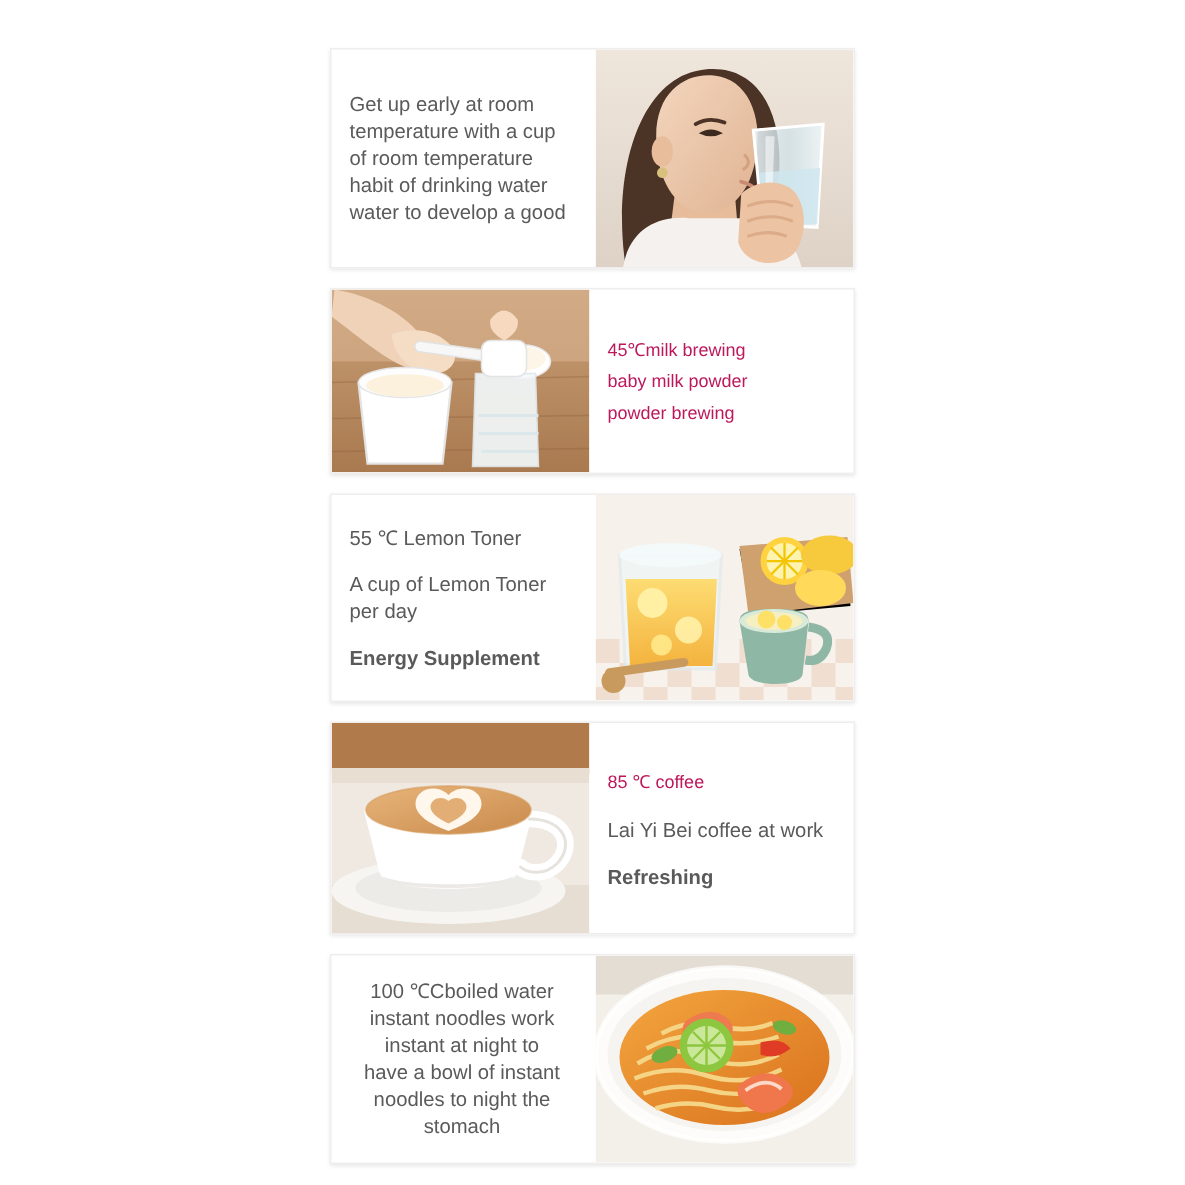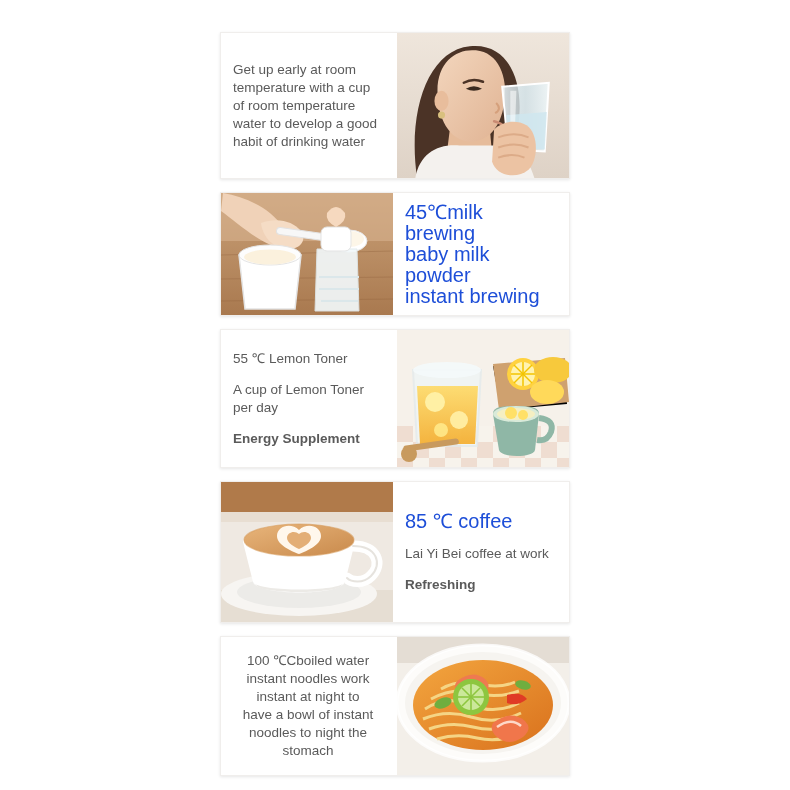--- a/index.html
+++ b/index.html
@@ -48,23 +48,23 @@
     display: flex;
     flex-direction: column;
     justify-content: center;
   }
   .card-text .line {
     font-size: 13.5px;
     line-height: 18px;
     color: #5a5a5a;
   }
   .card-text .line.big {
-    font-size: 20px;
+    font-size: 12px;
     line-height: 21px;
-    color: #1d4ed8;
+    color: #be185d;
   }
   .card-text .spaced {
     margin-bottom: 13px;
   }
   .card-text .spaced:last-child {
     margin-bottom: 0;
     font-weight: bold;
   }
   .card-img {
     flex: 1 1 auto;
@@ -89,22 +89,22 @@
 <body>
 
 <div id="page">
   <div class="cards">
 
     <div class="card c1">
       <div class="card-text">
         <div class="line">Get up early at room</div>
         <div class="line">temperature with a cup</div>
         <div class="line">of room temperature</div>
+        <div class="line">habit of drinking water</div>
         <div class="line">water to develop a good</div>
-        <div class="line">habit of drinking water</div>
       </div>
       <div class="card-img">
         <svg viewBox="0 0 170 145" preserveAspectRatio="xMidYMid slice">
           <defs>
             <linearGradient id="bg1" x1="0" y1="0" x2="0" y2="1">
               <stop offset="0%" stop-color="#efe6dc"></stop>
               <stop offset="100%" stop-color="#ded2c6"></stop>
             </linearGradient>
             <linearGradient id="skin1" x1="0" y1="0" x2="1" y2="1">
               <stop offset="0%" stop-color="#f3d6bd"></stop>
@@ -145,21 +145,21 @@
           <path d="M100 114 q16 -6 30 0" stroke="#dcab88" stroke-width="2" fill="none"></path>
           <path d="M100 124 q14 -5 26 0" stroke="#dcab88" stroke-width="2" fill="none"></path>
         </svg>
       </div>
     </div>
 
     <div class="card c2 reverse">
       <div class="card-text">
         <div class="line big">45℃milk brewing</div>
         <div class="line big">baby milk powder</div>
-        <div class="line big">instant brewing</div>
+        <div class="line big">powder brewing</div>
       </div>
       <div class="card-img">
         <svg viewBox="0 0 172 122" preserveAspectRatio="xMidYMid slice">
           <defs>
             <linearGradient id="wood2" x1="0" y1="0" x2="0" y2="1">
               <stop offset="0%" stop-color="#caa178"></stop>
               <stop offset="100%" stop-color="#a9794f"></stop>
             </linearGradient>
           </defs>
           <rect x="0" y="0" width="172" height="122" fill="url(#wood2)"></rect>

